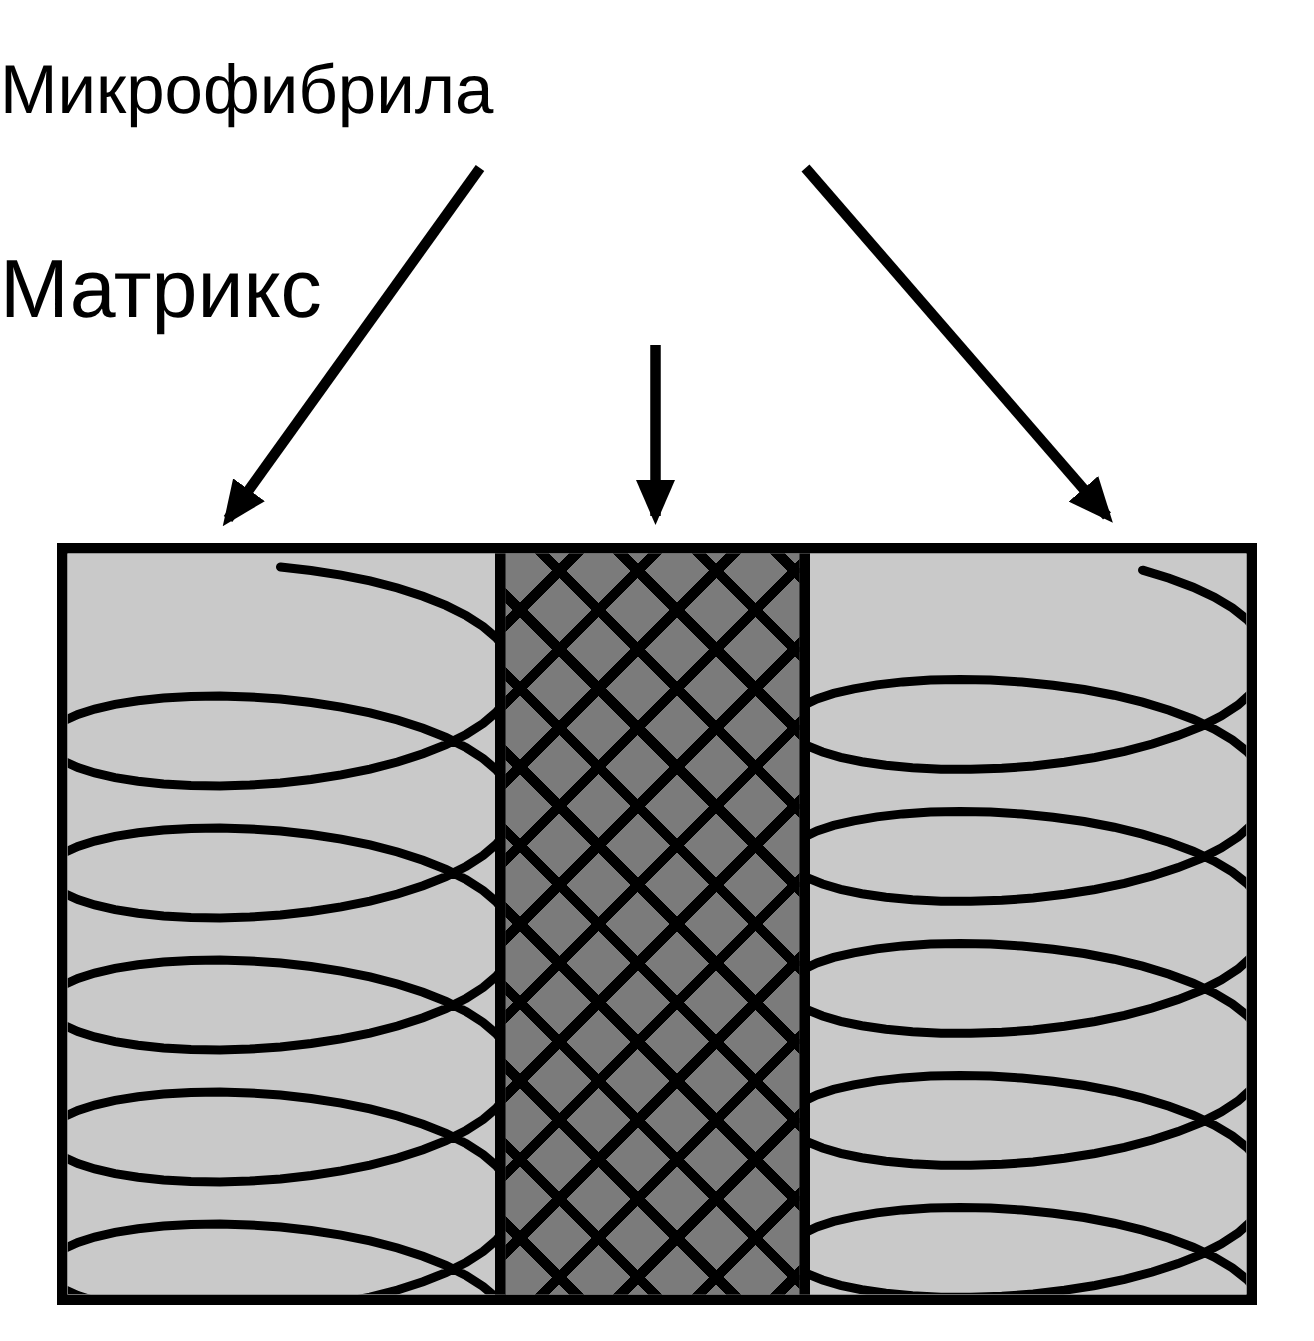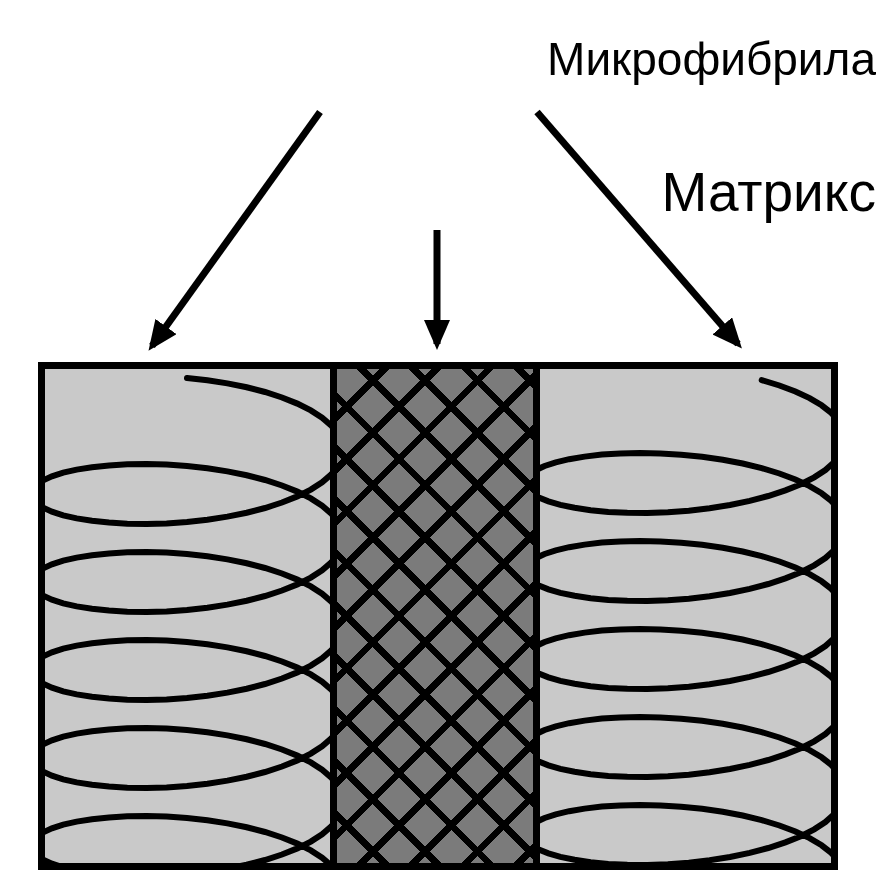--- a/index.html
+++ b/index.html
@@ -12,21 +12,21 @@
   body{
     width:876px;height:894px;
     background:var(--bg);
     font-family:"Liberation Sans", sans-serif;
     position:relative;
     overflow:hidden;
   }
   .label{
     position:absolute;
     width:100%;
-    text-align:right;
+    text-align:left;
     color:var(--line);
     font-weight:400;
     letter-spacing:0;
     user-select:none;
   }
   #label-microfibril{top:32px;font-size:46px;}
   #label-matrix{top:160px;font-size:55px;}
   #arrow-layer{
     position:absolute;left:0;top:0;
     width:876px;height:894px;

